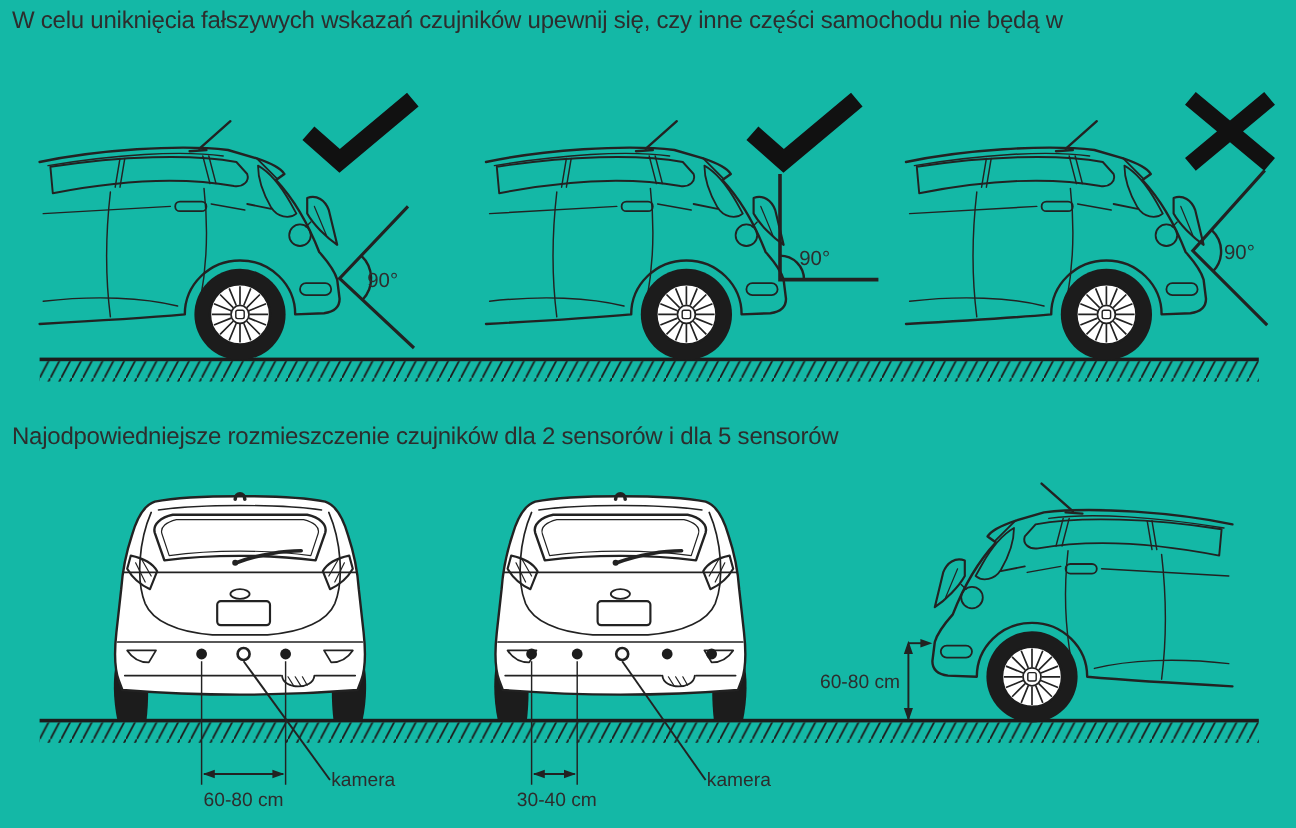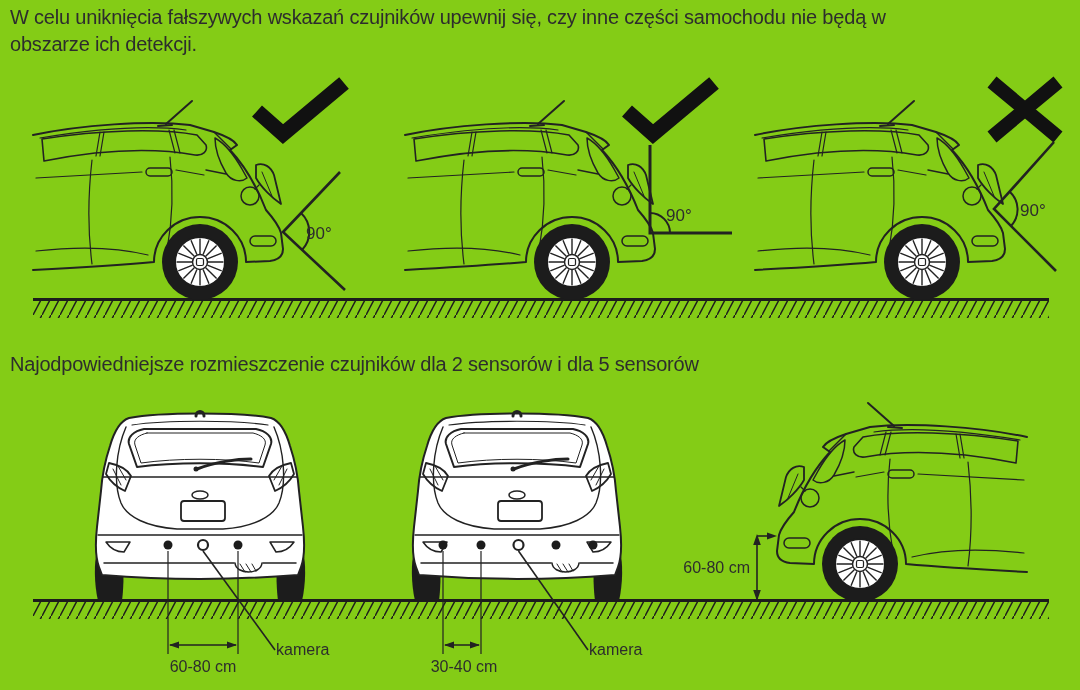--- a/index.html
+++ b/index.html
@@ -1,17 +1,17 @@
 <!DOCTYPE html>
 <html><head>
 <meta charset="utf-8">
 <style>
   html,body{margin:0;padding:0;background:#fff;}
   .canvas{
-    position:relative;width:1080px;height:690px;background:#84cc16;
+    position:relative;width:1080px;height:690px;background:#14b8a6;
     font-family:"Liberation Sans",sans-serif;color:#2d2d2d;overflow:hidden;
   }
   .intro{
     position:absolute;left:10px;top:4px;width:1060px;
     font-size:20px;line-height:27px;letter-spacing:-0.2px;color:#2d2d2d;
   }
   .heading{
     position:absolute;left:10px;top:351px;width:1060px;
     font-size:20px;line-height:26px;letter-spacing:-0.2px;color:#2d2d2d;
   }
@@ -85,21 +85,20 @@
           <path d="M150,158 C151,170 176,170 177,158" stroke-width="1.5"></path>
           <path d="M155,159 L160,167 M161,159 L166,167 M167,159 L171,166" stroke-width="1"></path>
         </g>
         <circle cx="111" cy="64" r="2.5" fill="#222"></circle>
       </g>
     </defs>
   </svg>
 
   <div class="intro">
     <div>W celu uniknięcia fałszywych wskazań czujników upewnij się, czy inne części samochodu nie będą w</div>
-    <div>obszarze ich detekcji.</div>
   </div>
 
   <svg class="fig" style="left:33px;top:298px" width="1016" height="21" viewBox="0 0 1016 21">
     <rect x="0" y="0" width="1016" height="3" fill="#1c1c1c"></rect>
     <rect x="0" y="3" width="1016" height="17" fill="url(#hatchPat)"></rect>
   </svg>
   <svg class="fig" style="left:33px;top:599px" width="1016" height="22" viewBox="0 0 1016 22">
     <rect x="0" y="0" width="1016" height="3" fill="#1c1c1c"></rect>
     <rect x="0" y="3" width="1016" height="17" fill="url(#hatchPat)"></rect>
   </svg>

